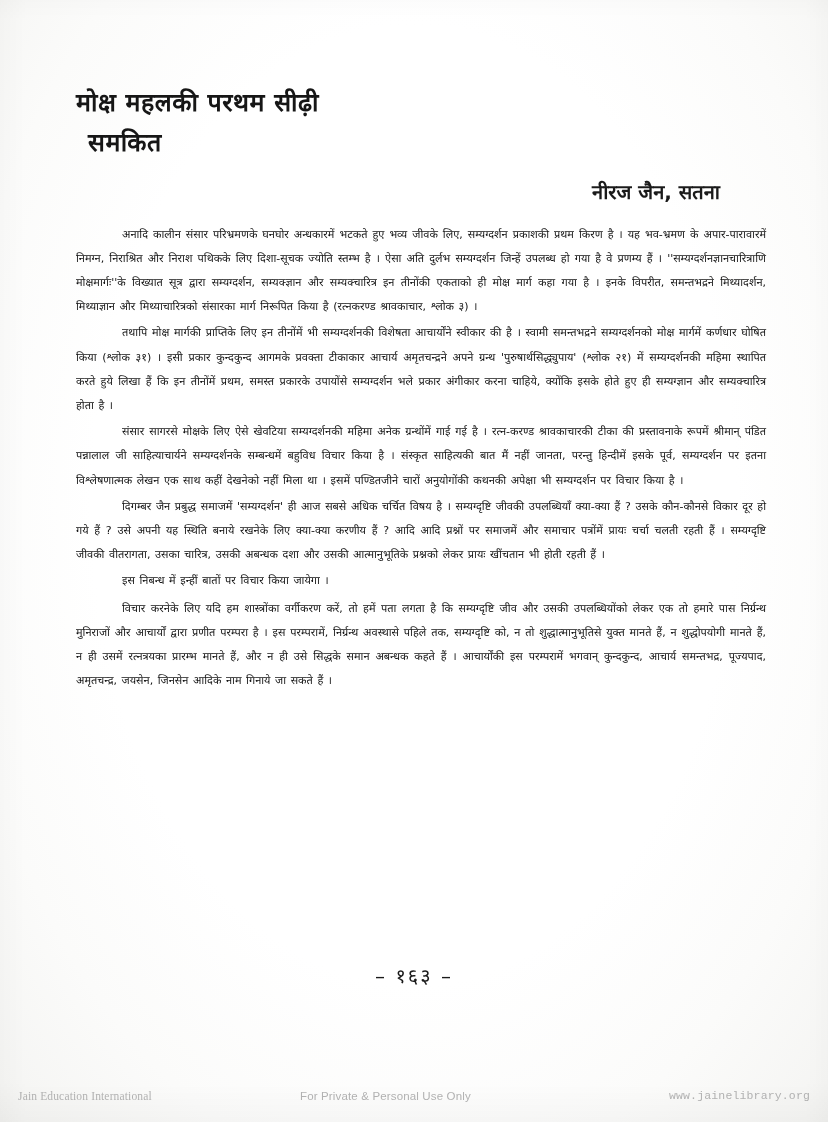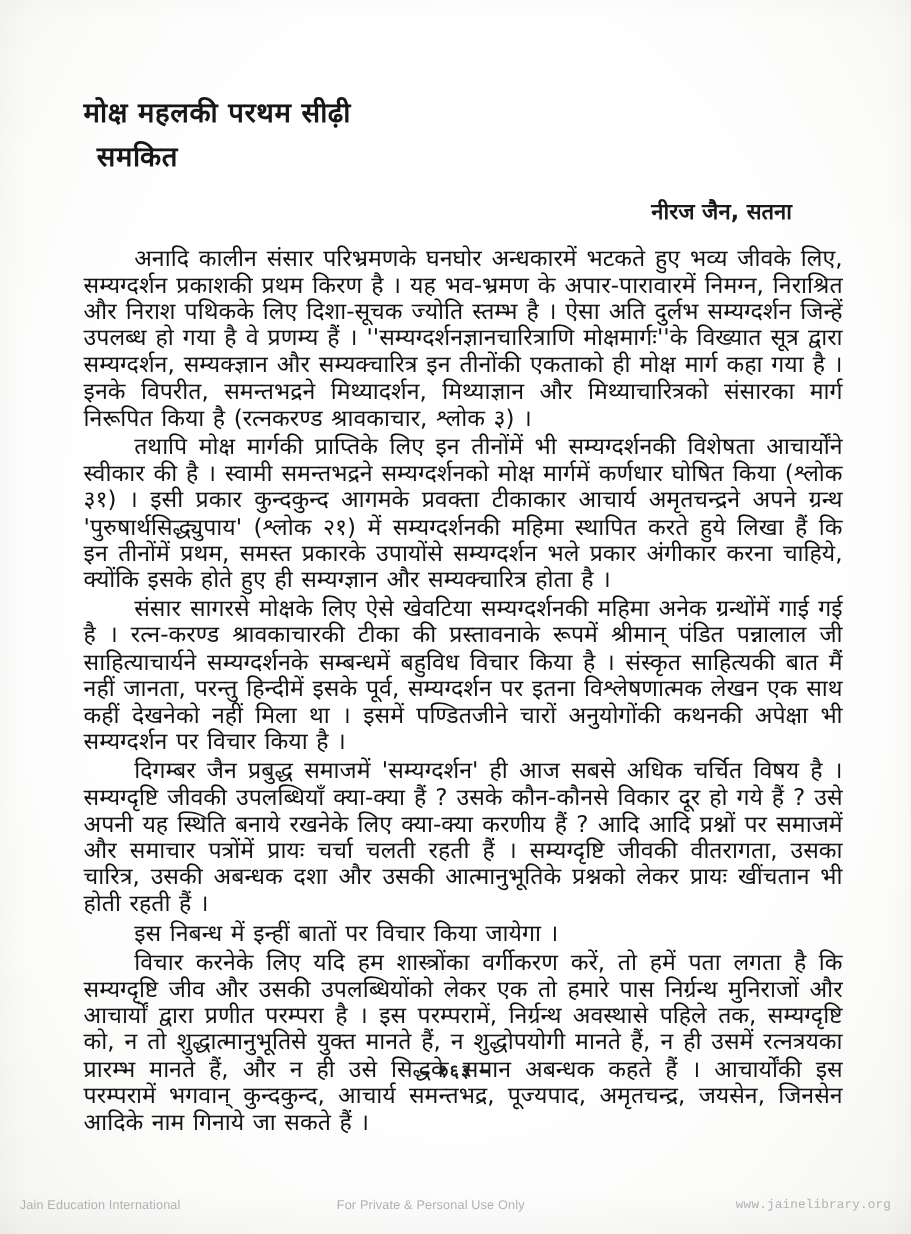--- a/index.html
+++ b/index.html
@@ -67,61 +67,61 @@
     color: #1a1a1a;
     text-align: right;
     margin: 16px 46px 0 0;
   }
 
   .body-text {
     margin-top: 18px;
   }
   .para {
     font-family: "DejaVu Sans", sans-serif;
-    font-size: 21px;
+    font-size: 11px;
     line-height: 24.2px;
     color: #131313;
     text-align: justify;
     text-justify: inter-word;
     margin: 0 0 2px 0;
     text-indent: 46px;
     word-spacing: 1.1px;
     -webkit-font-smoothing: none;
   }
   .para.last-of-block {
     margin-bottom: 3px;
   }
 
   .page-number {
     position: absolute;
     left: 0;
     right: 0;
     top: 962px;
     text-align: center;
     font-family: "DejaVu Sans", sans-serif;
-    font-size: 16px;
-    font-weight: bold;
+    font-size: 20px;
+    font-weight: normal;
     color: #1a1a1a;
     letter-spacing: 2px;
   }
 
   .footer {
     position: absolute;
     left: 18px;
     right: 18px;
     top: 1089px;
     display: flex;
     align-items: center;
     justify-content: space-between;
     font-family: "Liberation Sans", sans-serif;
     font-size: 11.5px;
     color: #b3b3b3;
     letter-spacing: .15px;
   }
-  .footer-left  { text-align: left; }
+  .footer-left  { text-align: left; font-family: Liberation Serif, serif; }
   .footer-mid   { flex: 0 0 auto; margin-right: 50px; }
   .footer-right { text-align: right; font-family: Liberation Mono, monospace; }
 </style>
 </head>
 <body>
 
 <div class="page">
 
   <div class="content">
 

